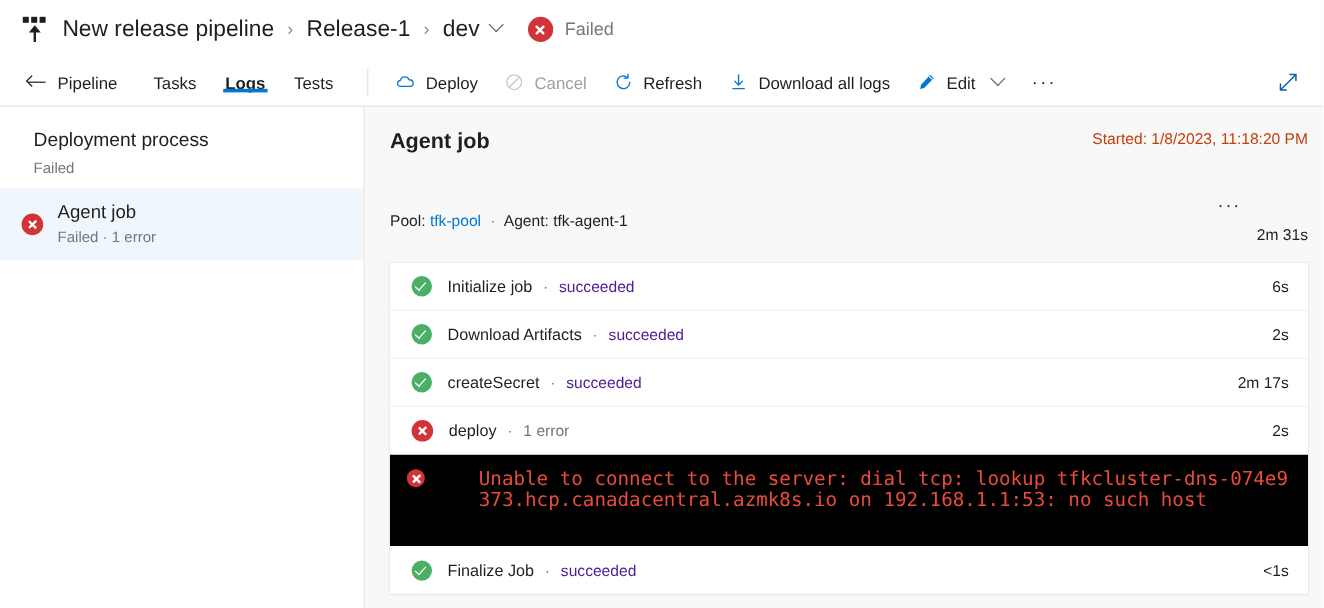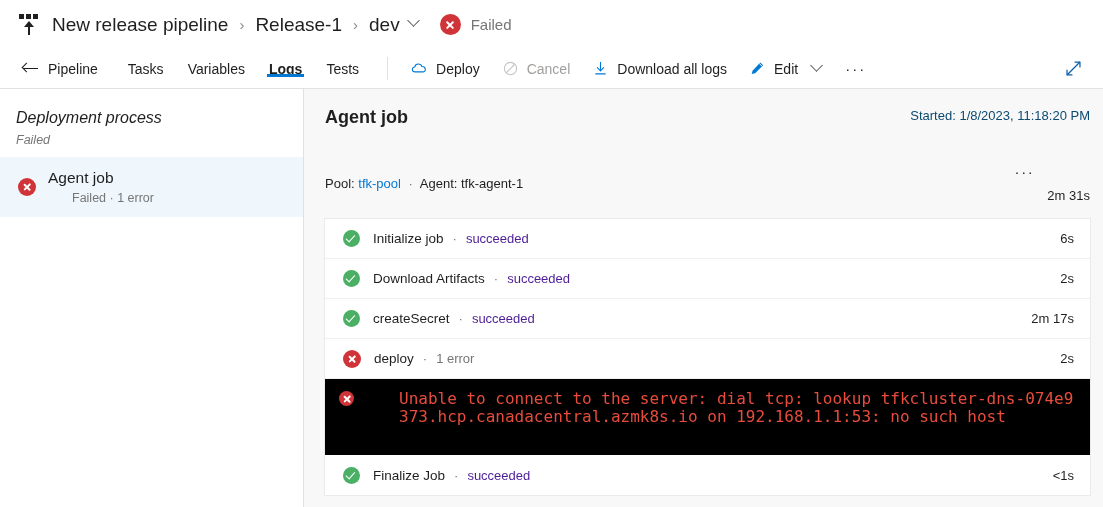--- a/index.html
+++ b/index.html
@@ -102,38 +102,38 @@
   .spacer { flex: 1; }
   .expand-btn { display:flex; align-items:center; padding: 0 4px; cursor:pointer; }
 
   
   .body { flex: 1; display: flex; min-height: 0; }
 
   .sidebar {
     width: 304px; min-width:304px; background:#ffffff;
     border-right: 1px solid #e1e1e1; padding-top: 10px; overflow: hidden;
   }
-  .sb-section { padding: 8px 16px 10px 16px; font-style: italic; }
+  .sb-section { padding: 8px 16px 10px 28px; }
   .sb-section-title { font-size: 16px; color:#1f1f1f; line-height: 22px; }
   .sb-section-sub { font-size: 12.5px; color:#767676; margin-top: 4px; }
   .sb-item {
     display:flex; align-items:center; gap: 12px;
     padding: 11px 16px 12px 18px; cursor:pointer;
   }
   .sb-item.selected { background:#eff6fc; }
   .sb-item-text { display:flex; flex-direction:column; }
   .sb-item-title { font-size: 15.5px; color:#1f1f1f; line-height:20px; }
-  .sb-item-sub { font-size: 12.5px; color:#767676; margin-top: 3px; margin-left: 24px; }
+  .sb-item-sub { font-size: 12.5px; color:#767676; margin-top: 3px; }
 
   .content { flex:1; background:#f8f8f8; overflow:hidden; padding: 0; min-width:0; }
   .content-inner { padding: 16px 12px 0 20px; }
 
   .job-head { display:flex; align-items:flex-start; justify-content:space-between; padding: 0 1px 0 1px; }
   .job-title { font-size: 18px; font-weight: bold; color:#1f1f1f; line-height:24px; }
-  .job-started { font-size: 13px; color:#0c4a6e; white-space:nowrap; padding-top: 3px; }
+  .job-started { font-size: 13px; color:#c2410c; white-space:nowrap; padding-top: 3px; }
   .job-sub-row { display:flex; align-items:center; justify-content:space-between; margin-top: 11px; padding: 0 1px; }
   .job-pool { font-size: 13px; color:#1f1f1f;margin-top:24px; }
   .job-pool a { color:#0078d4; text-decoration:none; cursor:pointer; }
   .job-pool .dot { color:#767676; margin: 0 4px; }
   .job-right { display:flex; align-items:center; gap: 13px; }
   .ellipsis { font-size: 15px; color:#1f1f1f; letter-spacing:1.6px; cursor:pointer; line-height: 10px; }
   .job-duration { font-size: 13px; color:#1f1f1f; white-space:nowrap;margin-top:48px; }
 
   .task-card {
     margin-top: 15px; background:#ffffff; border:1px solid #eaeaea;
@@ -195,23 +195,20 @@
         <span class="back-arrow">
           <span class="line"></span>
             <span class="tip"></span>
         </span>
         <span class="tb-label">Pipeline</span>
       </div>
       <div class="tabs">
         <div class="tab">
           <span>Tasks</span>
         </div>
-        <div class="tab">
-          <span>Variables</span>
-        </div>
         <div class="tab active">
           <span>Logs</span>
         </div>
         <div class="tab">
           <span>Tests</span>
         </div>
       </div>
     </div>
 
     <div class="tb-sep"></div>
@@ -225,20 +222,27 @@
       </div>
 
       <div class="tb-btn disabled">
         <svg class="tb-icon" viewBox="0 0 20 20">
           <circle cx="10" cy="10" r="7.2" fill="none" stroke="#c8c6c4" stroke-width="1.3"></circle>
           <line x1="5" y1="15" x2="15" y2="5" stroke="#c8c6c4" stroke-width="1.3"></line>
         </svg>
         <span class="tb-label">Cancel</span>
       </div>
 
+      <div class="tb-btn">
+        <svg class="tb-icon" viewBox="0 0 20 20">
+          <path d="M16.2 10 A6.2 6.2 0 1 1 13.9 5.3" fill="none" stroke="#0078d4" stroke-width="1.3" stroke-linecap="round"></path>
+          <path d="M14.5 2.2 L14.5 6.0 L10.7 6.0" fill="none" stroke="#0078d4" stroke-width="1.3" stroke-linecap="round" stroke-linejoin="round"></path>
+        </svg>
+        <span class="tb-label">Refresh</span>
+      </div>
 
       <div class="tb-btn">
         <svg class="tb-icon" viewBox="0 0 20 20">
           <line x1="10" y1="2.8" x2="10" y2="12.4" stroke="#0078d4" stroke-width="1.3" stroke-linecap="round"></line>
           <path d="M6.3 9.0 L10 12.7 L13.7 9.0" fill="none" stroke="#0078d4" stroke-width="1.3" stroke-linecap="round" stroke-linejoin="round"></path>
           <line x1="4.4" y1="16.3" x2="15.6" y2="16.3" stroke="#0078d4" stroke-width="1.3" stroke-linecap="round"></line>
         </svg>
         <span class="tb-label">Download all logs</span>
       </div>
 

